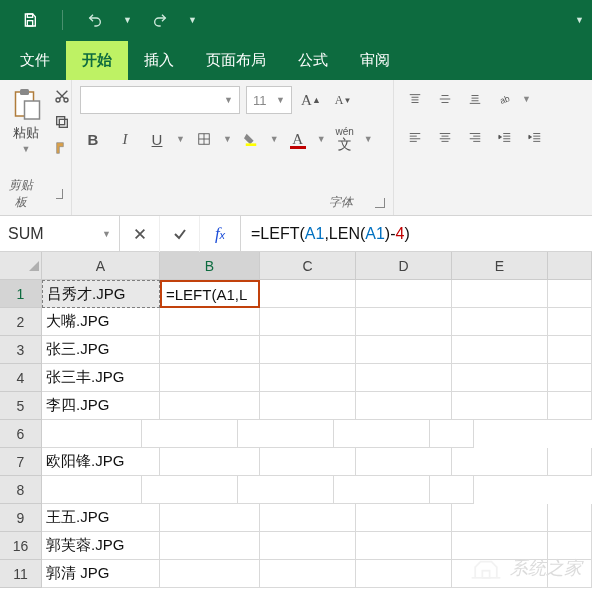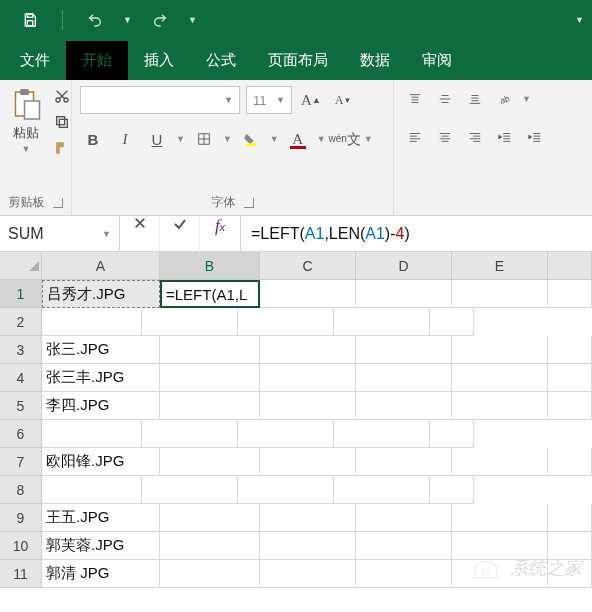--- a/index.html
+++ b/index.html
@@ -7,27 +7,27 @@
 
 
 .titlebar { background: #0d6b3f; height: 40px; display: flex; align-items: center; padding: 0 16px; gap: 14px; }
 .qat-btn { width: 28px; height: 28px; display: flex; align-items: center; justify-content: center; color: #fff; }
 .qat-btn svg { width: 16px; height: 16px; }
 .qat-sep { width: 1px; height: 20px; background: rgba(255,255,255,0.25); margin: 0 4px; }
 
 
 .tabs { background: #0d6b3f; height: 40px; display: flex; align-items: flex-end; padding: 0 4px; }
 .tab { color: #fff; font-size: 15px; padding: 10px 16px 10px; cursor: pointer; }
-.tab.active { background: #000000; color: #0d6b3f; font-weight: 400; }
+.tab.active { background: #bef264; color: #0d6b3f; font-weight: 700; }
 
 
 .ribbon { background: #f3f3f3; height: 136px; border-bottom: 1px solid #d4d4d4; display: flex; }
 .rgroup { border-right: 1px solid #e0e0e0; display: flex; flex-direction: column; padding: 6px 8px 2px; }
 .rgroup-body { flex: 1; display: flex; align-items: flex-start; gap: 6px; }
-.rgroup-label { text-align: center; font-size: 12px; color: #666; padding: 4px 0 2px; display: flex; justify-content: center; align-items: center; gap: 2px; }
+.rgroup-label { text-align: center; font-size: 12px; color: #666; padding: 4px 0 2px; display: flex; justify-content: flex-end; align-items: center; gap: 16px; font-style: italic; }
 .rgroup-label .launcher { width: 10px; height: 10px; border: 1px solid #888; border-top: none; border-left: none; margin-left: 6px; }
 
 .clipboard-paste { display: flex; flex-direction: column; align-items: center; gap: 2px; }
 .clipboard-paste .bigicon { width: 36px; height: 36px; }
 .clipboard-paste .label { font-size: 13px; color: #444; }
 .clip-small { display: flex; flex-direction: column; gap: 6px; margin-left: 2px; }
 .clip-small div { width: 20px; height: 20px; display:flex; align-items:center; justify-content:center; color:#555; }
 .font-row { display: flex; align-items: center; gap: 6px; margin-bottom: 6px; }
 .font-box { border: 1px solid #c8c8c8; background: #fff; height: 28px; font-size: 13px; color: #888; padding: 0 6px; display:flex; align-items:center; justify-content:space-between; }
 .font-name { width: 160px; }
@@ -35,41 +35,41 @@
 .dd-arrow { font-size: 9px; color:#888; }
 .ribbon-btn { width: 26px; height: 26px; display:flex; align-items:center; justify-content:center; color:#555; font-size: 15px; border:1px solid transparent; }
 .ribbon-btn.small svg { width: 14px; height: 14px; }
 
 .align-group .font-row { gap: 4px; }
 
 
 .fbar { display: flex; height: 36px; border-bottom: 1px solid #d4d4d4; }
 .namebox { width: 120px; border-right: 1px solid #d4d4d4; display:flex; align-items:center; padding: 0 8px; font-size: 16px; color:#333; justify-content: space-between; background:#fff; }
 .fbtns { display:flex; align-items:center; border-right: 1px solid #d4d4d4; }
-.fbtn { width: 40px; height: 36px; display:flex; justify-content:center; color:#701a75; border-right: 1px solid #eee; }
+.fbtn { width: 40px; height: 36px; display:flex; align-items:center; justify-content:center; color:#1d4ed8; border-right: 1px solid #eee; }
 .fbtn:last-child { border-right: none; }
 .formula-input { flex:1; display:flex; align-items:center; padding: 0 10px; font-size: 16px; color:#111; background:#fff; }
 .formula-input .cref { color: #0070c0; }
 .formula-input .num { color: #c00000; }
 .corner { width: 42px; height: 28px; background:#e6e6e6; border-right:1px solid #ccc; border-bottom:1px solid #ccc; display:flex; align-items:center; justify-content:flex-end; padding-right:2px; }
 .corner svg { width:10px; height:10px; fill:#b0b0b0; }
 .colhead { height: 28px; background:#e6e6e6; border-right:1px solid #ccc; border-bottom:1px solid #ccc; display:flex; align-items:center; justify-content:center; font-size: 14px; color:#444; }
 .row { display:flex; }
 .rowhead { width:42px; height: 28px; background:#e6e6e6; border-right:1px solid #ccc; border-bottom:1px solid #ccc; display:flex; align-items:center; justify-content:center; font-size: 14px; color:#444; }
 .cell { height: 28px; border-right:1px solid #d9d9d9; border-bottom:1px solid #d9d9d9; font-size: 15px; color:#111; padding: 0 4px; display:flex; align-items:center; overflow:hidden; white-space:nowrap; }
 .col-A { width: 118px; }
 .col-B { width: 100px; }
 .col-C { width: 96px; }
 .col-D { width: 96px; }
 .col-E { width: 96px; }
 .col-F { width: 44px; }
 
 .cell.a1 { background: #e8e8e8; border: 1px dashed #7f7f7f; }
 .colhead.sel, .rowhead.sel { background: #d4d4d4; color:#0d6b3f; }
-.cell.editing { border: 2px solid #14532d; position: relative; }
+.cell.editing { border: 2px solid #c2410c; position: relative; }
 
 
 .watermark { position:absolute; right: 10px; bottom: 30px; color: #dcdcdc; font-size: 18px; font-style: italic; pointer-events:none; display:flex; align-items:center; gap:6px; }
 .watermark svg { width: 36px; height: 28px; opacity: 0.35; }
 </style>
 </head>
 <body>
 
 <div class="titlebar">
   <div class="qat-btn">
@@ -95,23 +95,22 @@
   </div>
   <span style="color:#cfeadd;font-size:9px">▼</span>
   <div style="flex:1"></div>
   <span style="color:#cfeadd;font-size:9px;margin-right:-8px">▼</span>
 </div>
 
 <div class="tabs">
   <div class="tab">文件</div>
   <div class="tab active">开始</div>
   <div class="tab">插入</div>
+  <div class="tab">页面布局</div>
   <div class="tab">公式</div>
-  <div class="tab">页面布局</div>
-  <div class="tab">数据</div>
   <div class="tab">审阅</div>
 </div>
 
 <div class="ribbon">
 
   <div class="rgroup" style="width:72px">
     <div class="rgroup-body">
       <div class="clipboard-paste">
         <svg class="bigicon" viewBox="0 0 24 24">
             <rect x="5" y="4" width="12" height="16" fill="#fff" stroke="#b07c3b" stroke-width="1"></rect>
@@ -176,21 +175,21 @@
         <span class="dd-arrow">▼</span>
         <div class="ribbon-btn small">
             <svg viewBox="0 0 16 16">
               <path d="M3 2l8 8-4 4-7-7z" fill="#888"></path>
               <rect x="2" y="13" width="12" height="3" fill="#ffff00"></rect>
             </svg>
           </div>
         <span class="dd-arrow">▼</span>
         <div class="ribbon-btn" style="font-family:serif;position:relative">A<div style="position:absolute;bottom:2px;left:4px;right:4px;height:3px;background:#c00000"></div></div>
         <span class="dd-arrow">▼</span>
-        <div class="ribbon-btn" style="font-size:10px;line-height:1">
+        <div class="ribbon-btn" style="font-size:10px;flex-direction:column;line-height:1">
             <span>wén</span>
             <span style="font-size:14px">文</span>
           </div>
         <span class="dd-arrow">▼</span>
       </div>
     </div>
     <div class="rgroup-label">
         <span>字体</span>
         <span class="launcher"></span>
       </div>
@@ -305,20 +304,21 @@
         <div class="rowhead sel">1</div>
         <div class="cell col-A a1">吕秀才.JPG</div>
         <div class="cell col-B editing">=LEFT(A1,L</div>
         <div class="cell col-C"></div>
         <div class="cell col-D"></div>
         <div class="cell col-E"></div>
         <div class="cell col-F"></div>
       </div>
       <div class="row">
         <div class="rowhead">2</div>
+        <div class="cell col-A">大嘴.JPG</div>
         <div class="cell col-B"></div>
         <div class="cell col-C"></div>
         <div class="cell col-D"></div>
         <div class="cell col-E"></div>
         <div class="cell col-F"></div>
       </div>
       <div class="row">
         <div class="rowhead">3</div>
         <div class="cell col-A">张三.JPG</div>
         <div class="cell col-B"></div>
@@ -373,21 +373,21 @@
       <div class="row">
         <div class="rowhead">9</div>
         <div class="cell col-A">王五.JPG</div>
         <div class="cell col-B"></div>
         <div class="cell col-C"></div>
         <div class="cell col-D"></div>
         <div class="cell col-E"></div>
         <div class="cell col-F"></div>
       </div>
       <div class="row">
-        <div class="rowhead">10</div>
+        <div class="rowhead">16</div>
         <div class="cell col-A">郭芙蓉.JPG</div>
         <div class="cell col-B"></div>
         <div class="cell col-C"></div>
         <div class="cell col-D"></div>
         <div class="cell col-E"></div>
         <div class="cell col-F"></div>
       </div>
       <div class="row">
         <div class="rowhead">11</div>
         <div class="cell col-A">郭清 JPG</div>

